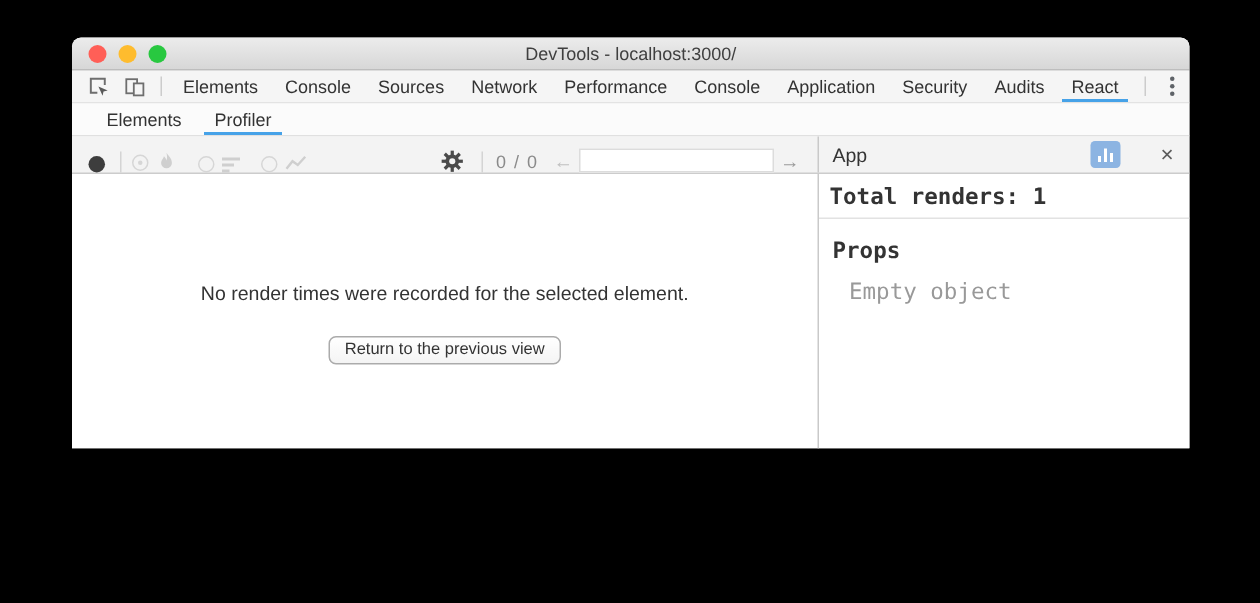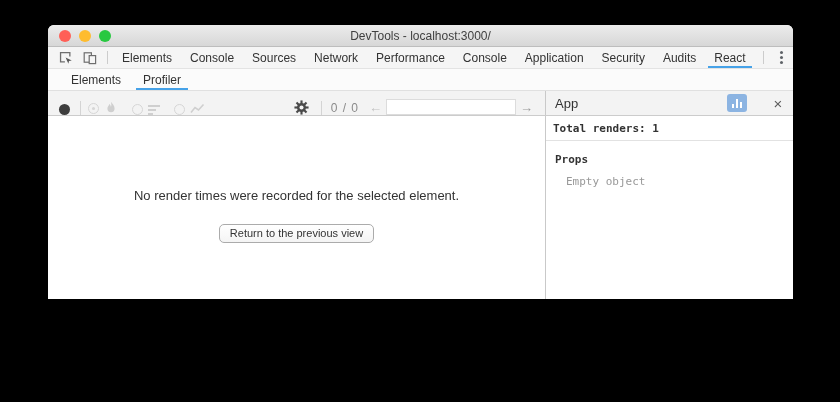--- a/index.html
+++ b/index.html
@@ -59,21 +59,21 @@
   .closebtn { width:18px; height:18px; display:flex; align-items:center; justify-content:center;
     font-size:15px; color:#5c5c5c; line-height:1; }
   
   .content { flex:1; display:flex; min-height:0; background:#fff; }
   .main-view { width:497px; flex:0 0 497px; display:flex; flex-direction:column; align-items:center;
     justify-content:center; gap:21px; padding-bottom:20px; }
   .empty-msg { font-size:13px; color:#333; }
   .return-btn { font-size:11px; color:#333; background:linear-gradient(#ffffff,#f4f4f4);
     border:1px solid #ababab; border-radius:5px; padding:2px 10px 3px; font-family:"Liberation Sans",sans-serif; }
   .side-panel { flex:1; border-left:1px solid #c9c9c9; font-family:"DejaVu Sans Mono", monospace;
-    font-size:11px; color:#333; }
+    font-size:15px; color:#333; }
   .renders-row { padding:6px 7px 5px; border-bottom:1px solid #e2e2e2; font-weight:bold; }
   .props-label { margin:12px 0 0 9px; font-weight:bold; }
   .props-value { margin:9px 0 0 20px; color:#999; }
 </style>
 </head>
 <body>
 
 <div class="stage">
   <div class="window">
 

